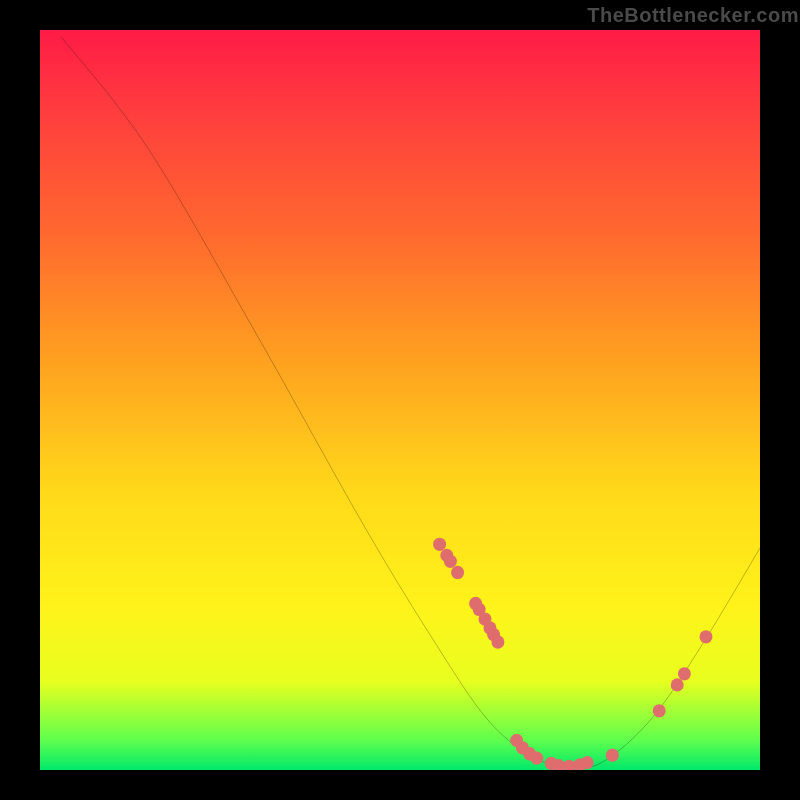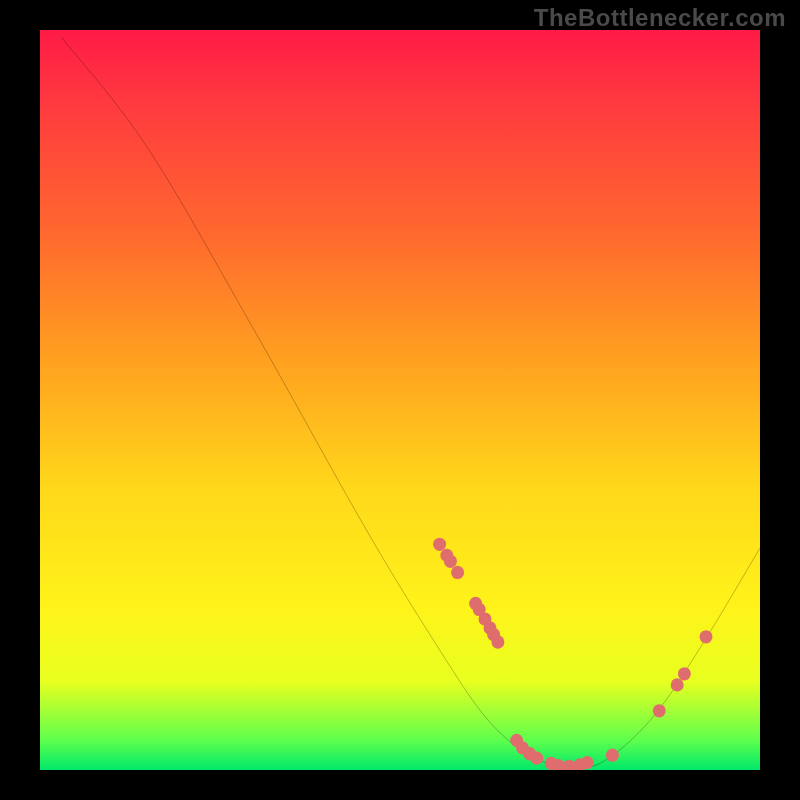--- a/index.html
+++ b/index.html
@@ -12,24 +12,24 @@
   }
   .frame {
     position: relative;
     width: 800px;
     height: 800px;
     background: #000;
   }
   .watermark {
     position: absolute;
     top: 4px;
-    right: 14px;
+    right: 1px;
     color: #4a4a4a;
     font-weight: bold;
-    font-size: 24px;
+    font-size: 20px;
     letter-spacing: 0.5px;
     z-index: 5;
   }
   .plot {
     position: absolute;
     left: 40px;
     top: 30px;
     width: 720px;
     height: 740px;
     overflow: hidden;

